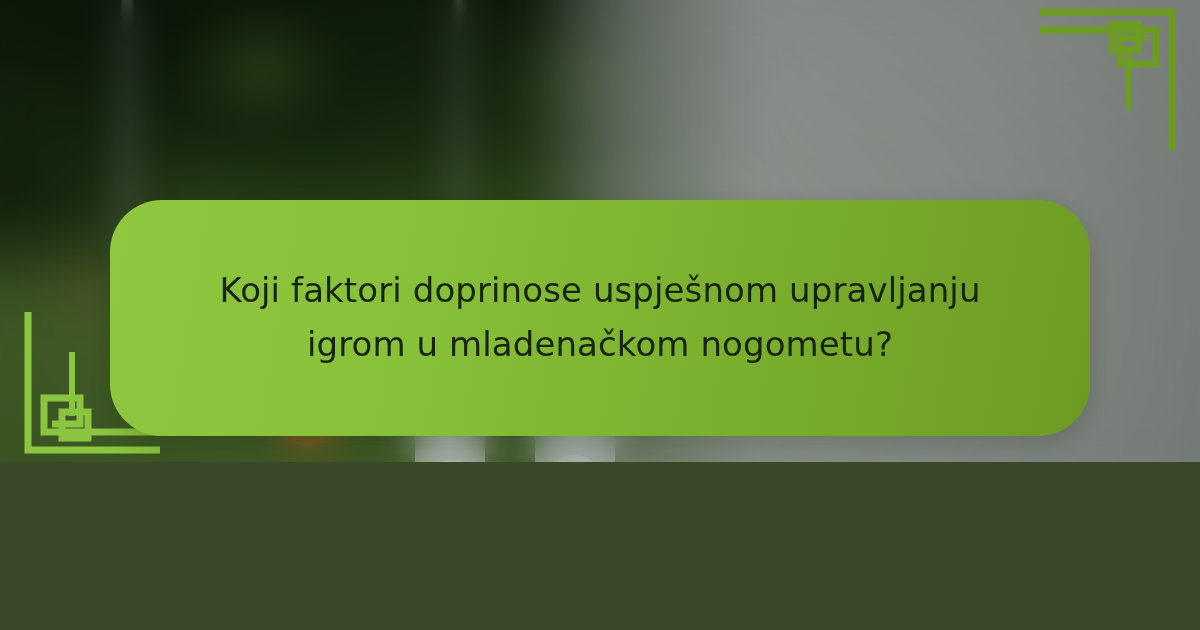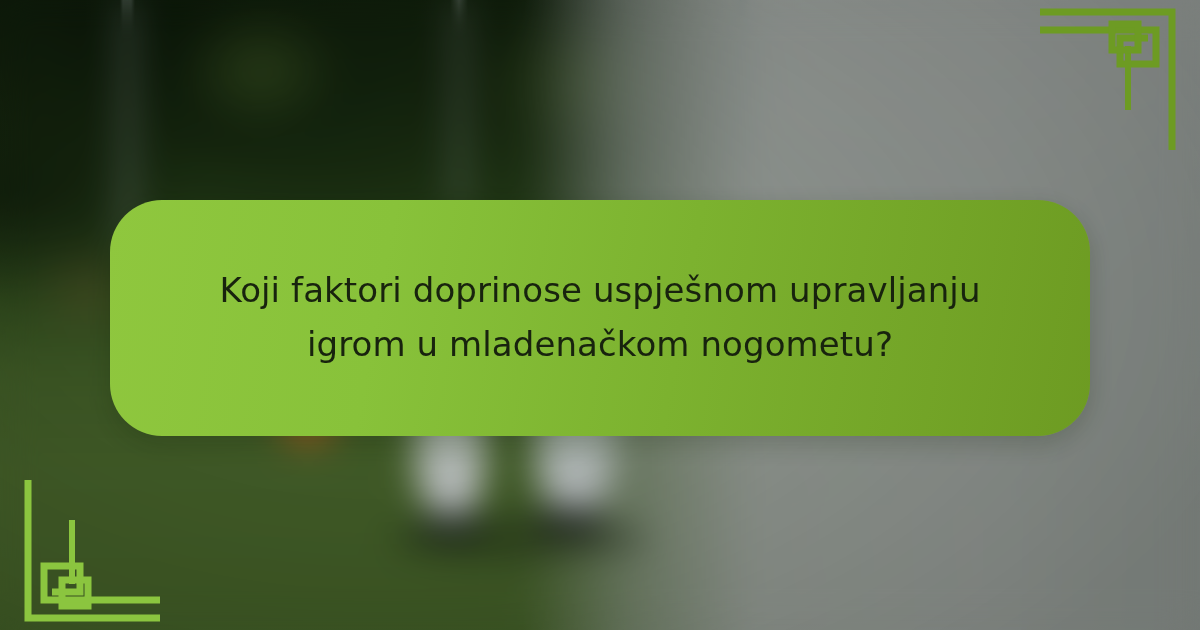--- a/index.html
+++ b/index.html
@@ -1,21 +1,21 @@
 <!DOCTYPE html>
 <html><head>
 <meta charset="utf-8">
 <style>
   html,body{margin:0;padding:0;}
   body{
     width:1200px;height:630px;overflow:hidden;
     font-family:"DejaVu Sans","Liberation Sans",sans-serif;
     background:#3a4a28;
   }
-  .stage{position:relative;width:1200px;height:630px;overflow:hidden;}
+  .stage{position:relative;width:1200px;height:462px;overflow:hidden;}
 
   
   .bg{position:absolute;inset:-40px;overflow:hidden;}
   .bg-layer{position:absolute;inset:0;}
 
   
   .bg-base{
     background:
       linear-gradient(to bottom,
         #16240f 0%, #1b2d12 18%, #223a16 32%,

